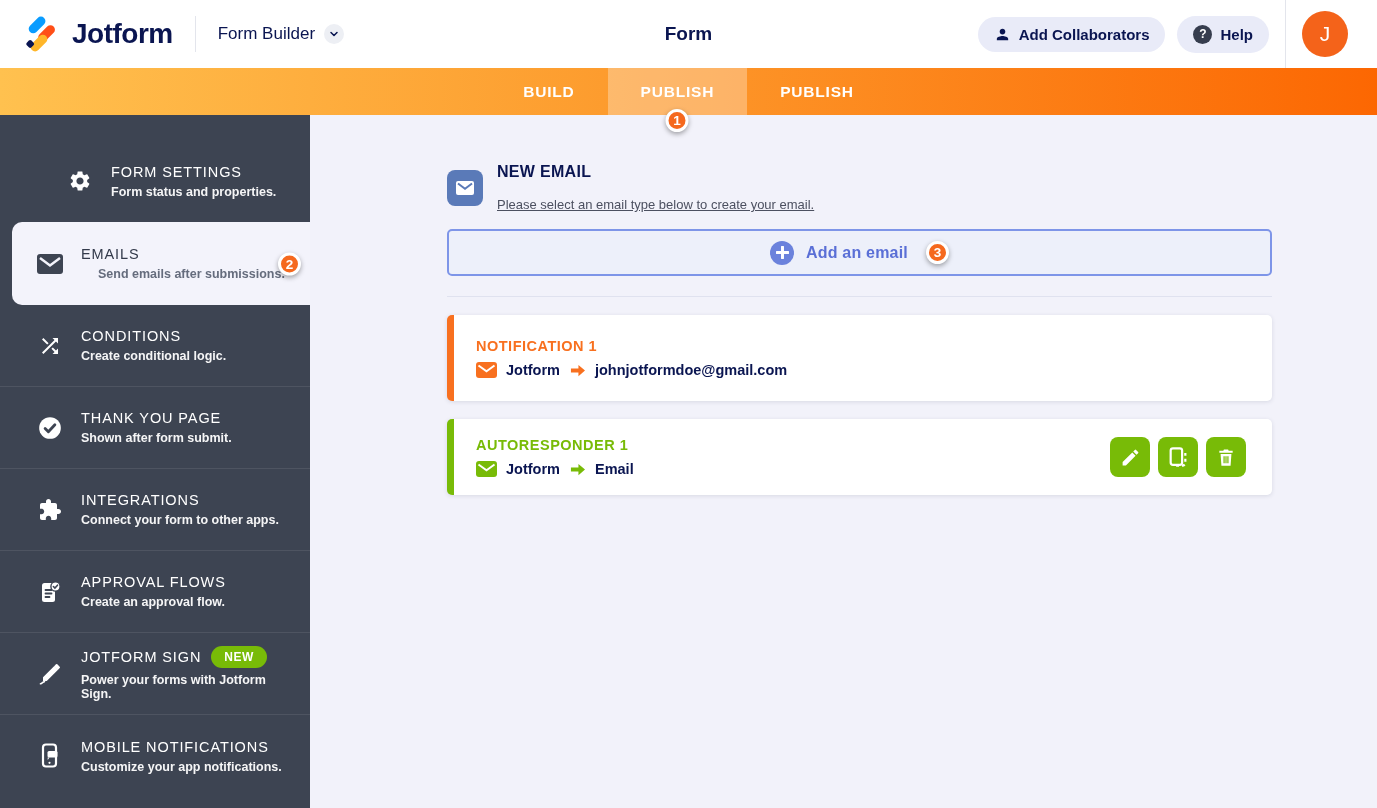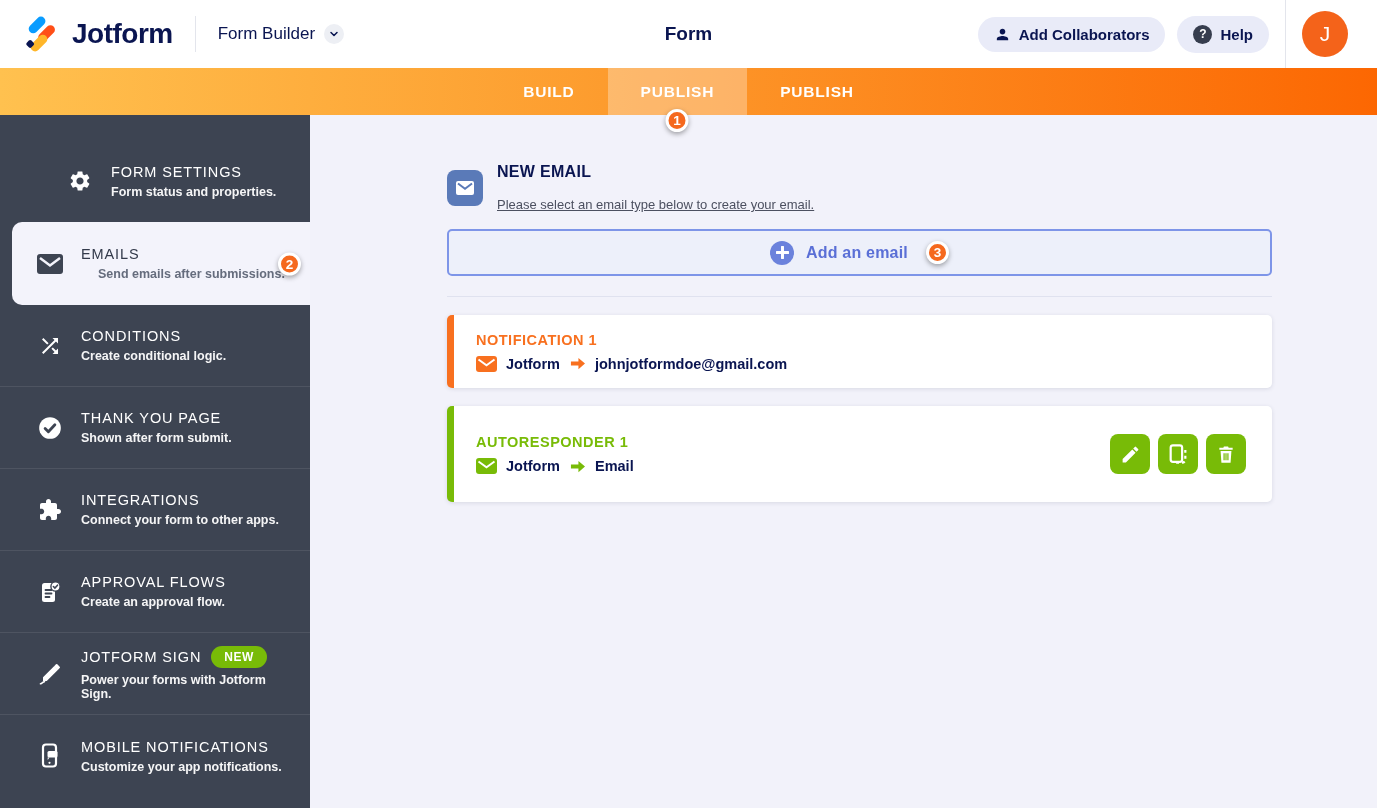--- a/index.html
+++ b/index.html
@@ -56,22 +56,22 @@
   .head-sub { font-size:13px; color:#4c5060; margin-top:16px;text-decoration:underline; }
 
   .add-box { margin-top:17px; width:100%; height:47px; background:#edf0fa; border:2px solid #7e95e8; border-radius:5px; display:flex; align-items:center; justify-content:center; gap:12px; cursor:pointer; font-family:inherit; }
   .plus-circle { width:24px; height:24px; border-radius:50%; background:#6b82dc; display:flex; align-items:center; justify-content:center; flex:none; }
   .add-label { color:#5a6fd6; font-weight:800; font-size:16px; letter-spacing:0.2px; }
   .add-badge { margin-left:6px; }
 
   .hr { height:1px; background:#e0e2ef; margin-top:20px; }
 
   .card { position:relative; margin-top:18px; background:#fff; border-radius:5px; box-shadow:0 1px 4px rgba(40,45,80,0.13); border-left:7px solid #ccc; padding:0 20px 0 22px; display:flex; flex-direction:column; justify-content:center; }
-  .card.notification { border-left-color:#f8701f; height:73px; }
-  .card.autoresponder { border-left-color:#78bb07; height:96px; }
+  .card.notification { border-left-color:#f8701f; height:86px; }
+  .card.autoresponder { border-left-color:#78bb07; height:76px; }
   .card-title { font-weight:800; font-size:14.5px; letter-spacing:0.5px; }
   .card.notification .card-title { color:#f8701f; }
   .card.autoresponder .card-title { color:#78bb07; }
   .card-row { display:flex; align-items:center; gap:9px; margin-top:8px; }
   .card-row .env { display:flex; }
   .card.notification .env, .card.notification .arrow { color:#f8701f; }
   .card.autoresponder .env, .card.autoresponder .arrow { color:#78bb07; }
   .from-label, .to-label { font-size:14.5px; font-weight:700; color:#0a1551; }
 
   .actions { position:absolute; right:26px; top:50%; transform:translateY(-50%); display:flex; gap:8px; }

